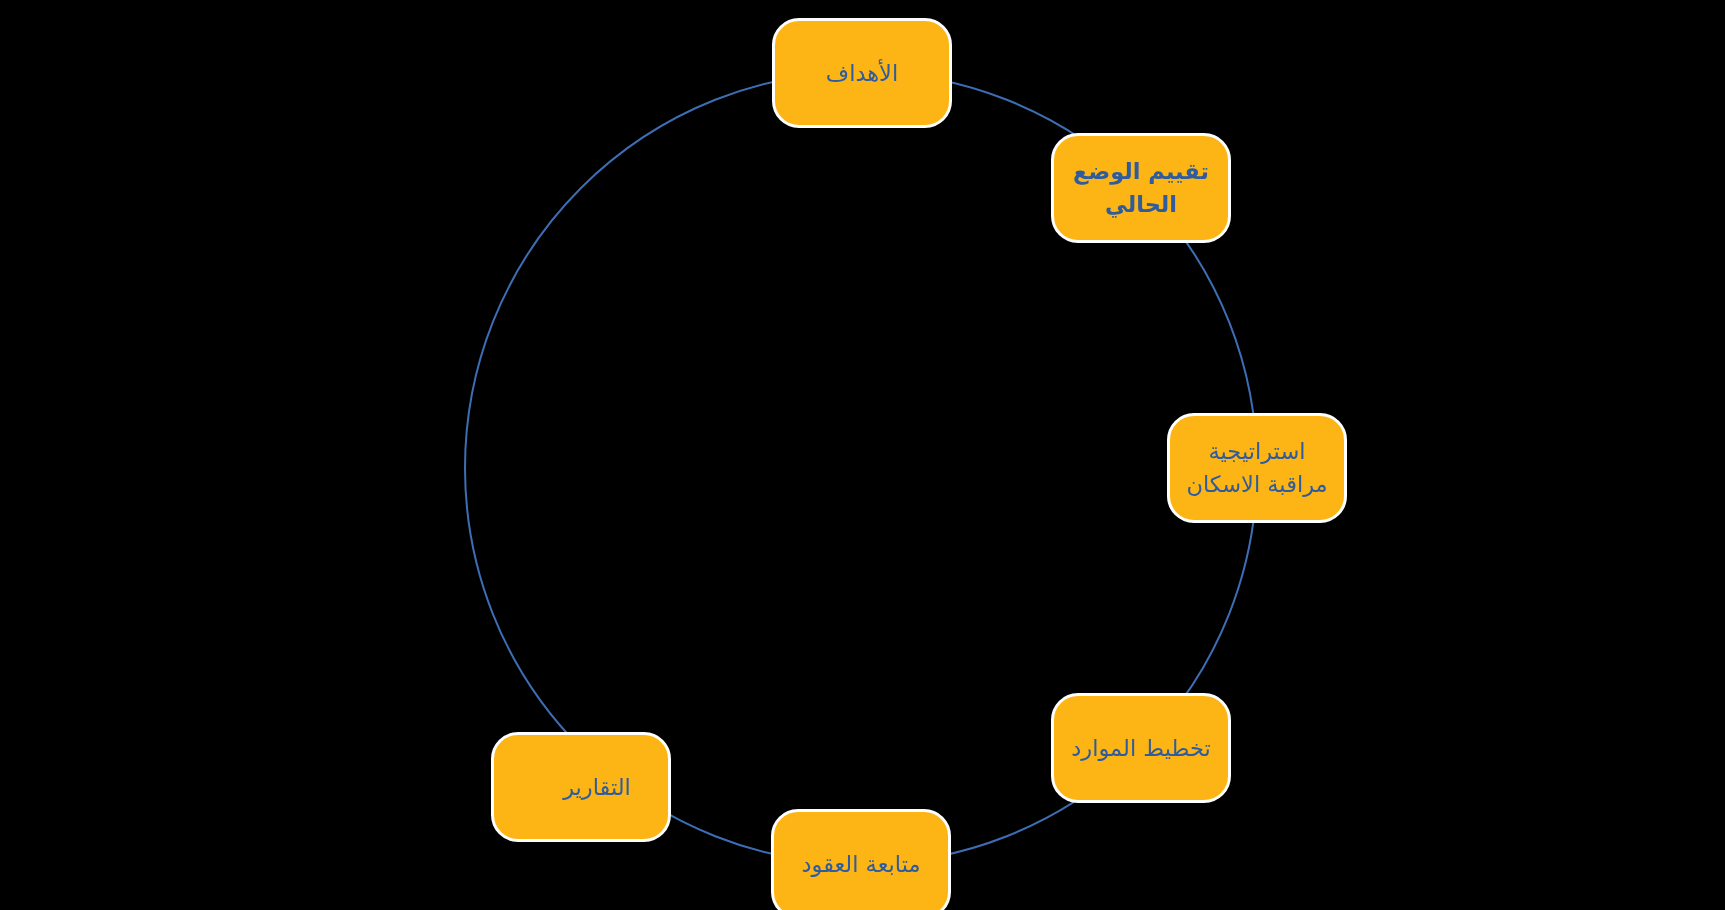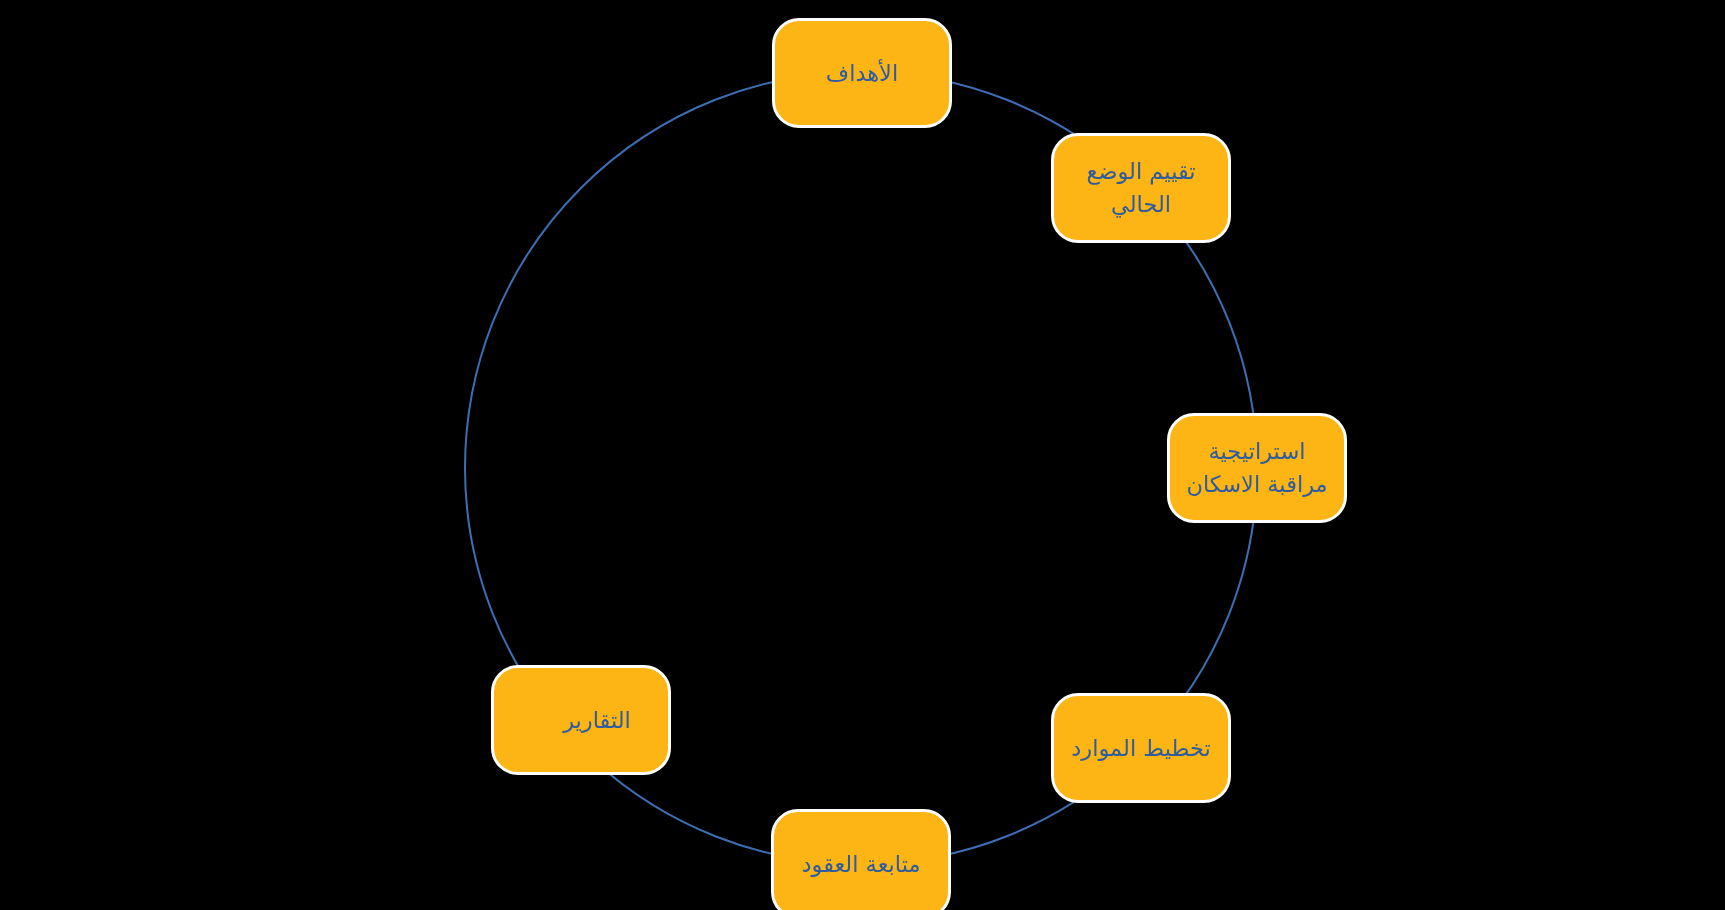--- a/index.html
+++ b/index.html
@@ -42,25 +42,25 @@
     direction: rtl;
     unicode-bidi: embed;
     white-space: pre-line;
     color: #2E5C9E;
     font-size: 22.5px;
     line-height: 1.45;
     font-family: "DejaVu Sans", "DejaVu Serif", sans-serif;
   }
   
   .pos-top          { left: 772px; top: 2px;   }
-  .pos-top-right    { left: 1051px; top: 117px; }
+  .pos-top-right    { left: 1051px; top: 117px; font-weight: bold; }
   .pos-right        { left: 1167px; top: 397px; }
   .pos-bottom-right { left: 1051px; top: 677px; }
   .pos-bottom       { left: 771px; top: 793px; }
-  .pos-bottom-left  { left: 491px; top: 649px; padding-left: 32px; }
+  .pos-bottom-left  { left: 491px; top: 716px; padding-left: 32px; }
   .pos-left         { left: 375px; top: 397px; }
   .pos-top-left     { left: 491px; top: 117px; }
 </style>
 </head>
 <body>
 
 <div class="canvas">
 
   <svg class="cycle-svg" viewBox="0 0 1725 910" xmlns="http://www.w3.org/2000/svg">
     <circle cx="861" cy="452" r="396" fill="none" stroke-width="2" stroke="#3D6EB5"></circle>

